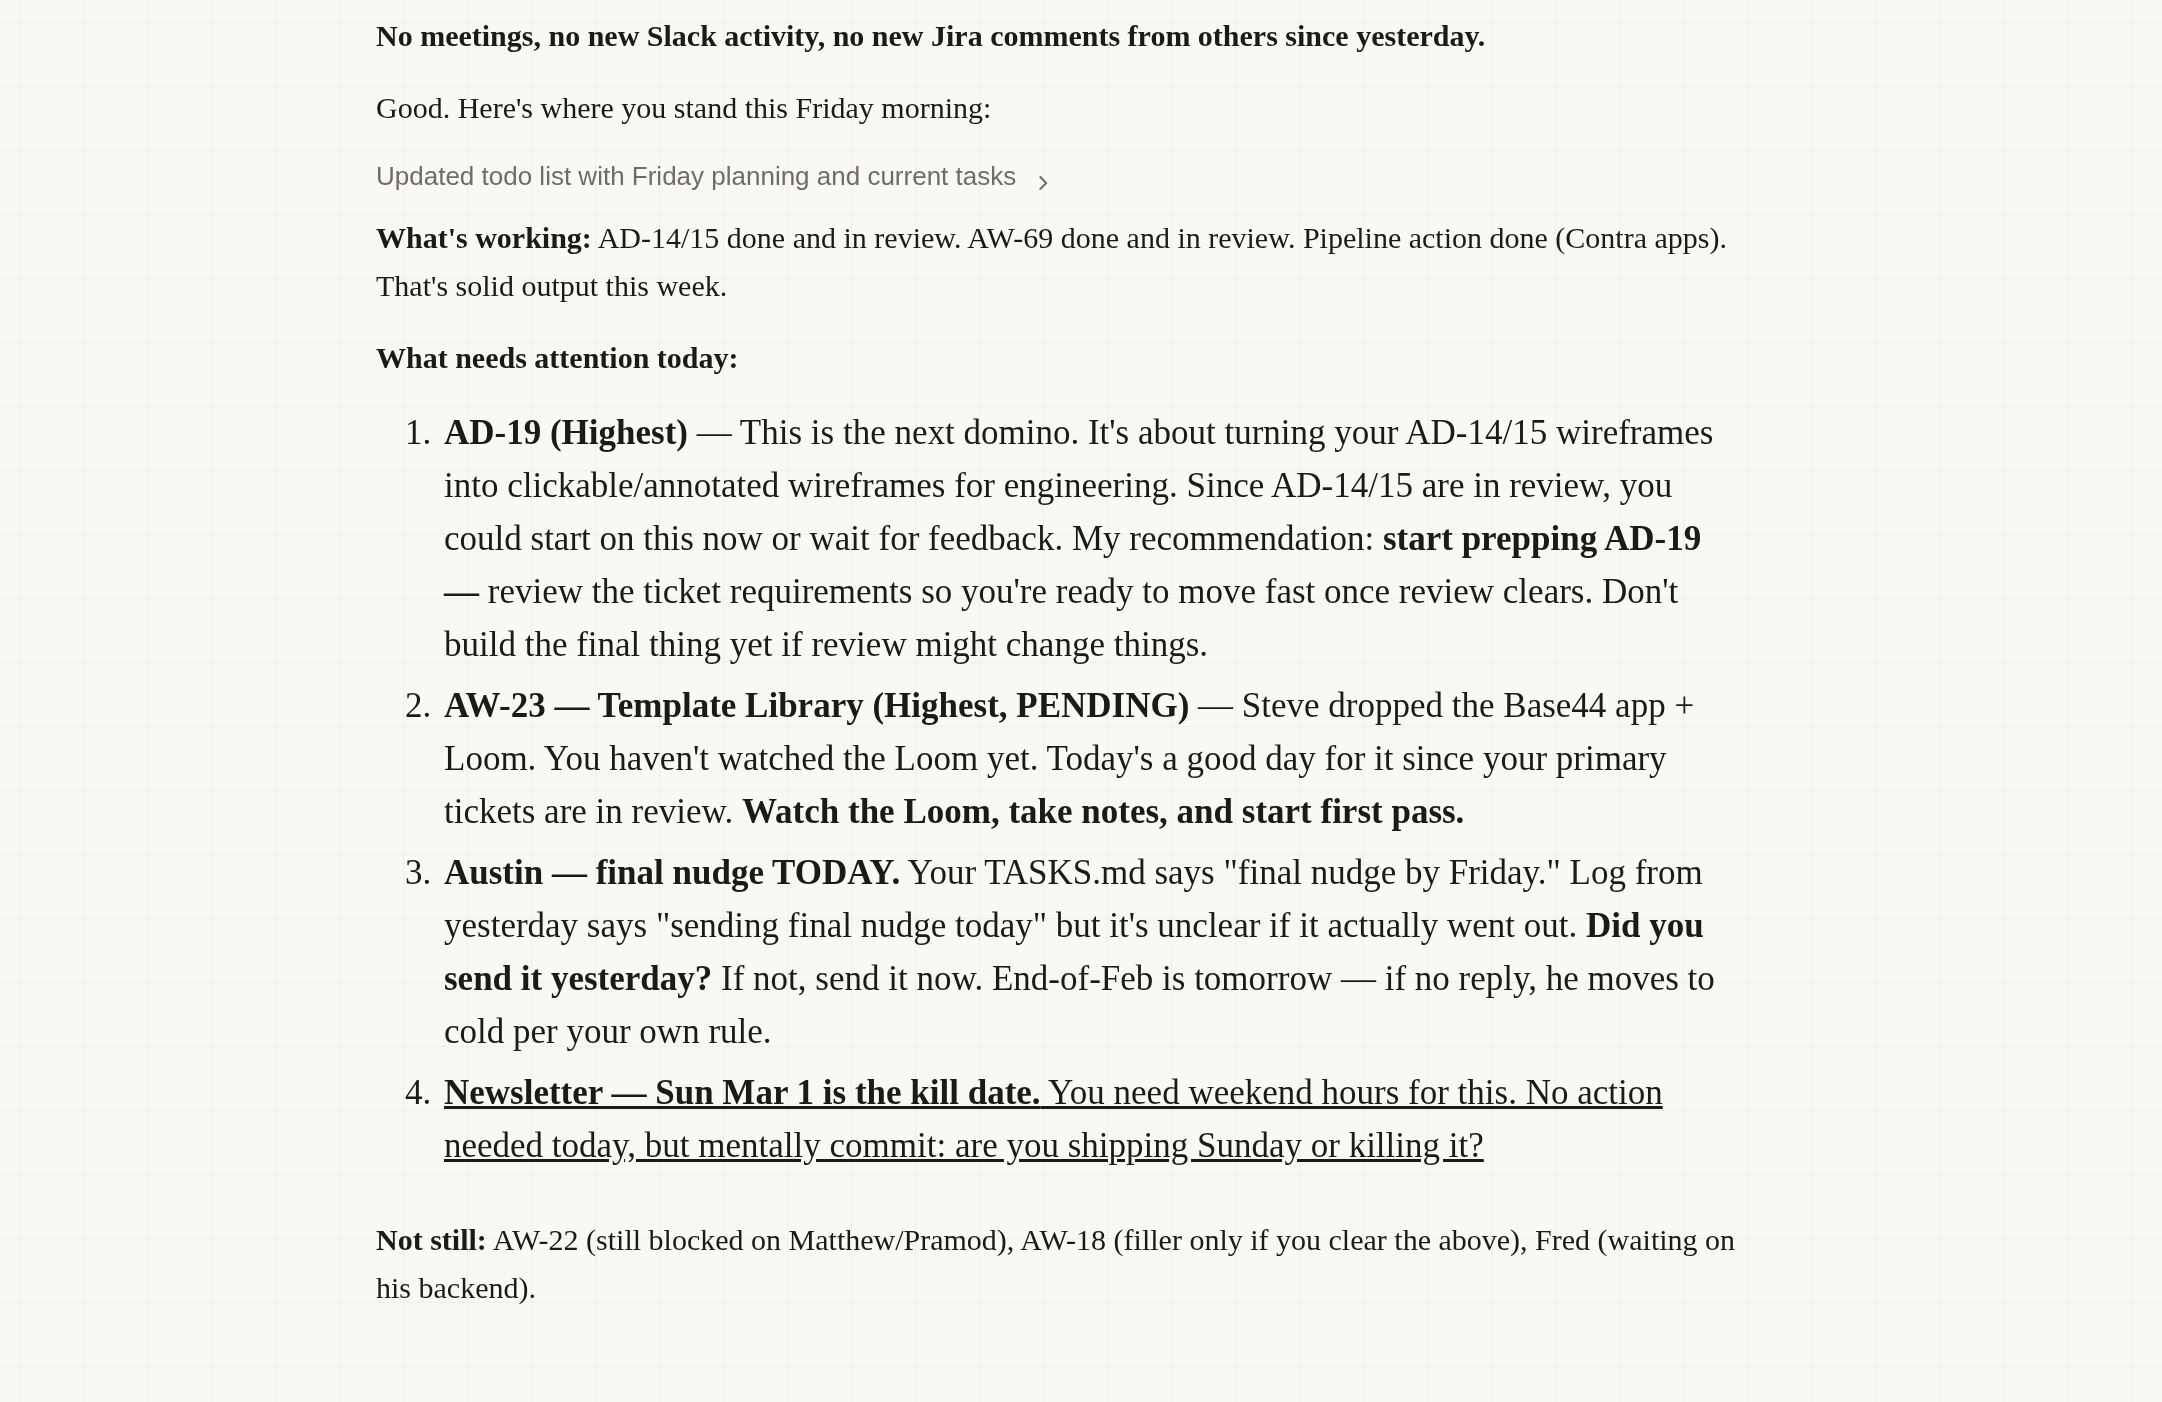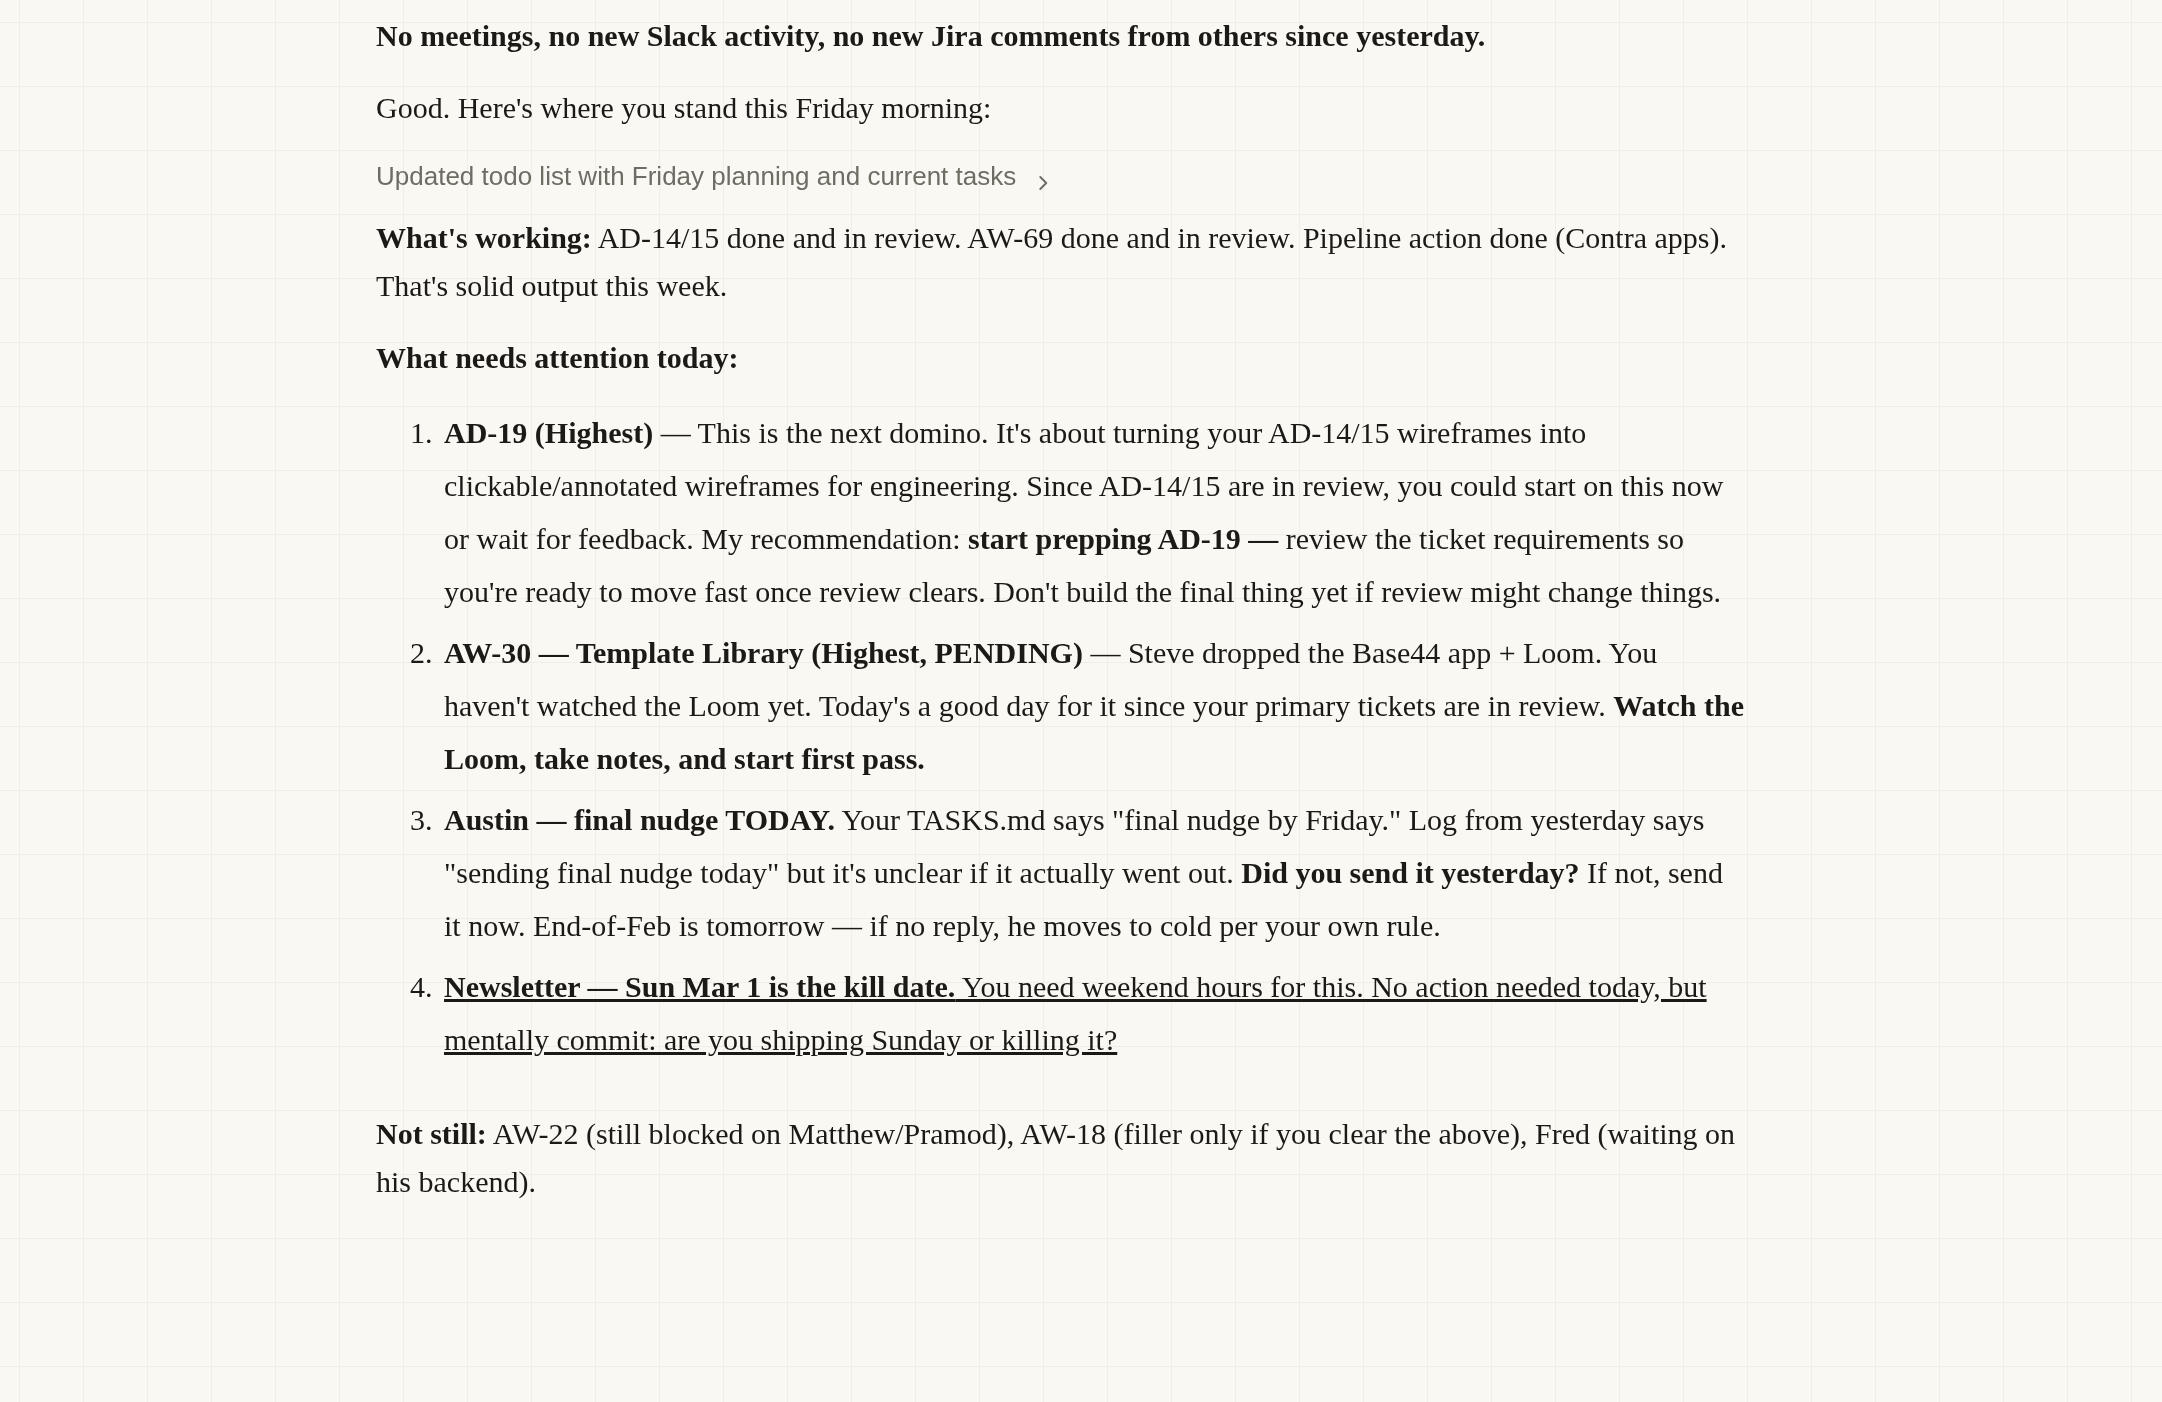--- a/index.html
+++ b/index.html
@@ -50,21 +50,21 @@
   }
   .tool-line .chev {
     display: inline-flex;
     flex: 0 0 auto;
     margin-top: 2px;
   }
   ol.todo {
     width: 1368px;
     margin: 0 0 44px 0;
     padding: 0 0 0 64px;
-    font-size: 30px;
+    font-size: 35px;
     line-height: 53px;
   }
   ol.todo li {
     margin: 0 0 8px 0;
     padding-left: 4px;
   }
   ol.todo li:last-child { margin-bottom: 0; text-decoration: underline; }
 </style>
 </head>
 <body>
@@ -84,20 +84,20 @@
     </span>
   </div>
 
 
   <p><strong>What's working:</strong><span> AD-14/15 done and in review. AW-69 done and in review. Pipeline action done (Contra apps). That's solid output this week.</span></p>
 
   <p class="oneline"><strong>What needs attention today:</strong></p>
 
   <ol class="todo">
     <li><strong>AD-19 (Highest)</strong><span> — This is the next domino. It's about turning your AD-14/15 wireframes into clickable/annotated wireframes for engineering. Since AD-14/15 are in review, you could start on this now or wait for feedback. My recommendation: </span><strong>start prepping AD-19 —</strong><span> review the ticket requirements so you're ready to move fast once review clears. Don't build the final thing yet if review might change things.</span></li>
-    <li><strong>AW-30 — Template Library (Highest, PENDING)</strong><span> — Steve dropped the Base44 app + Loom. You haven't watched the Loom yet. Today's a good day for it since your primary tickets are in review. </span><strong>Watch the Loom, take notes, and start first pass.</strong></li>
+    <li><strong>AW-23 — Template Library (Highest, PENDING)</strong><span> — Steve dropped the Base44 app + Loom. You haven't watched the Loom yet. Today's a good day for it since your primary tickets are in review. </span><strong>Watch the Loom, take notes, and start first pass.</strong></li>
     <li><strong>Austin — final nudge TODAY.</strong><span> Your TASKS.md says "final nudge by Friday." Log from yesterday says "sending final nudge today" but it's unclear if it actually went out. </span><strong>Did you send it yesterday?</strong><span> If not, send it now. End-of-Feb is tomorrow — if no reply, he moves to cold per your own rule.</span></li>
     <li><strong>Newsletter — Sun Mar 1 is the kill date.</strong><span> You need weekend hours for this. No action needed today, but mentally commit: are you shipping Sunday or killing it?</span></li>
   </ol>
 
   <p><strong>Not still:</strong><span> AW-22 (still blocked on Matthew/Pramod), AW-18 (filler only if you clear the above), Fred (waiting on his backend).</span></p>
 
 </div>
 
 </body></html>

